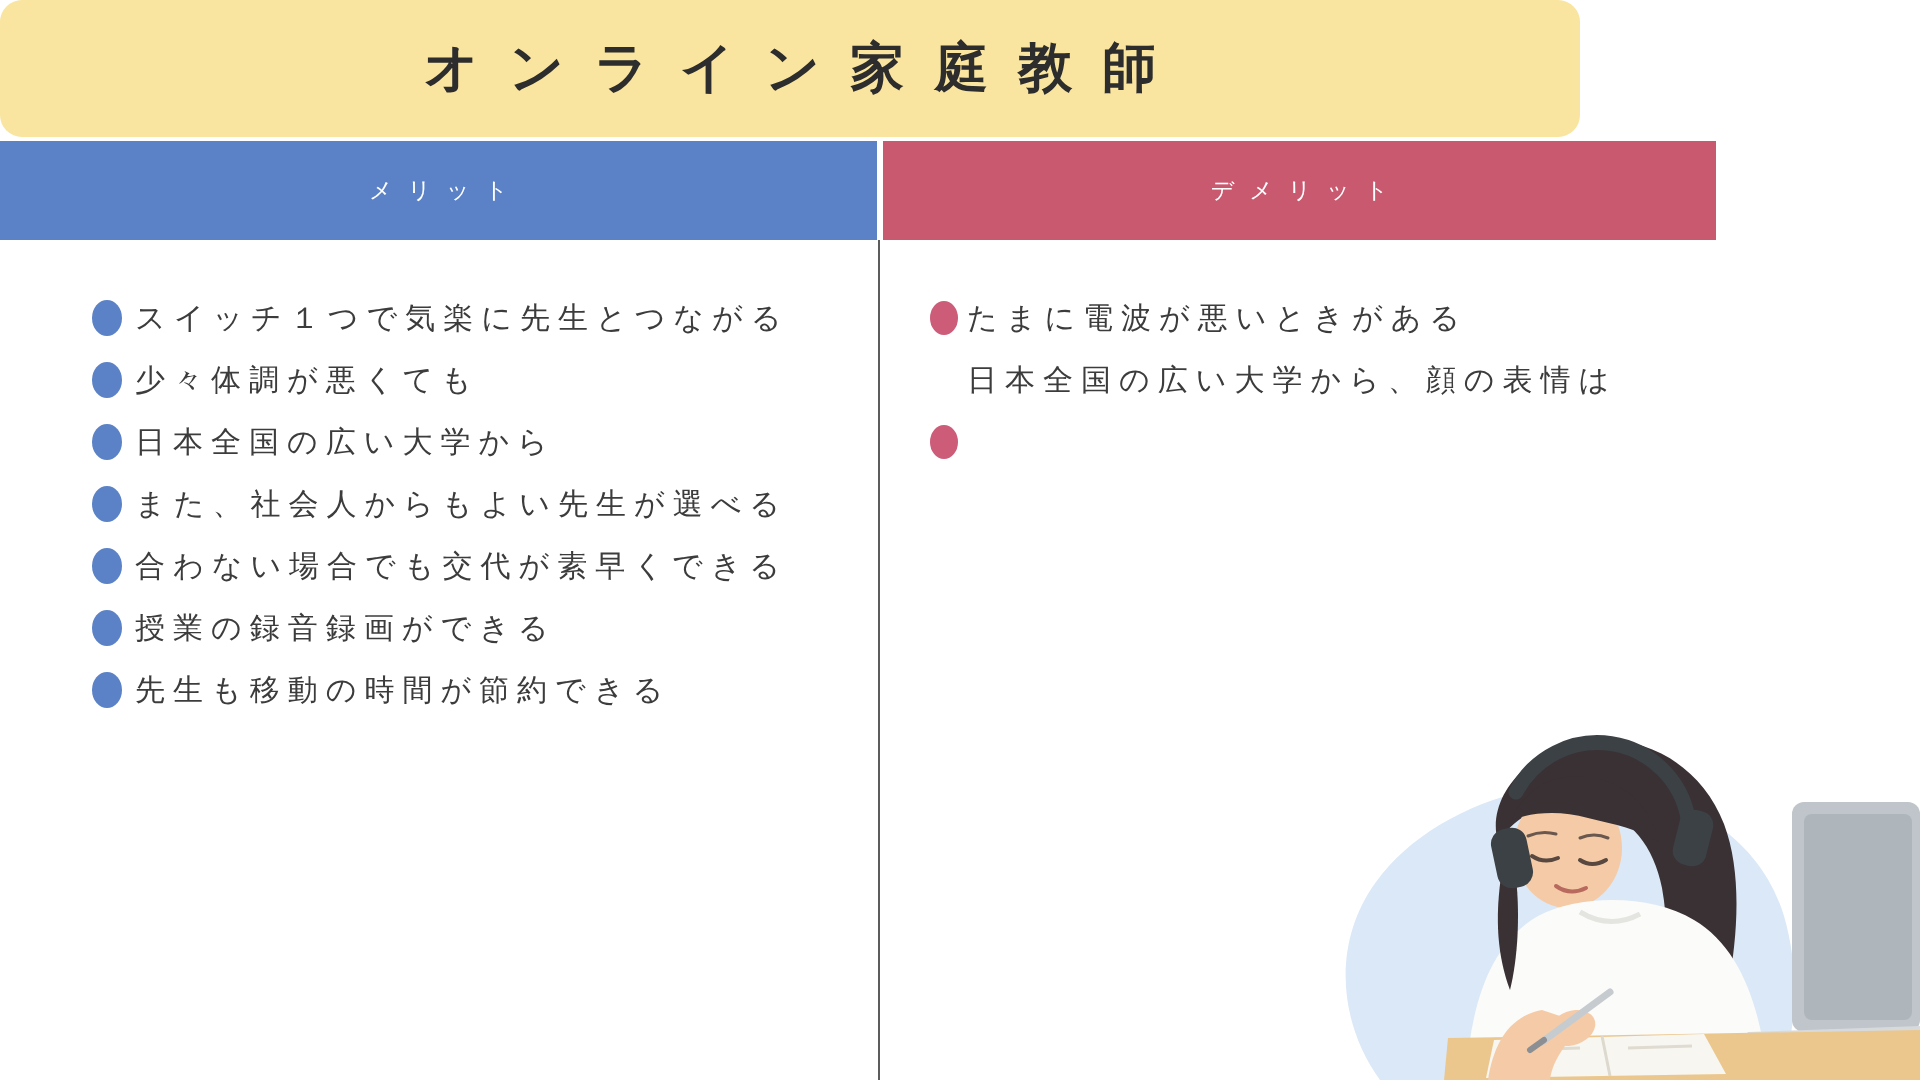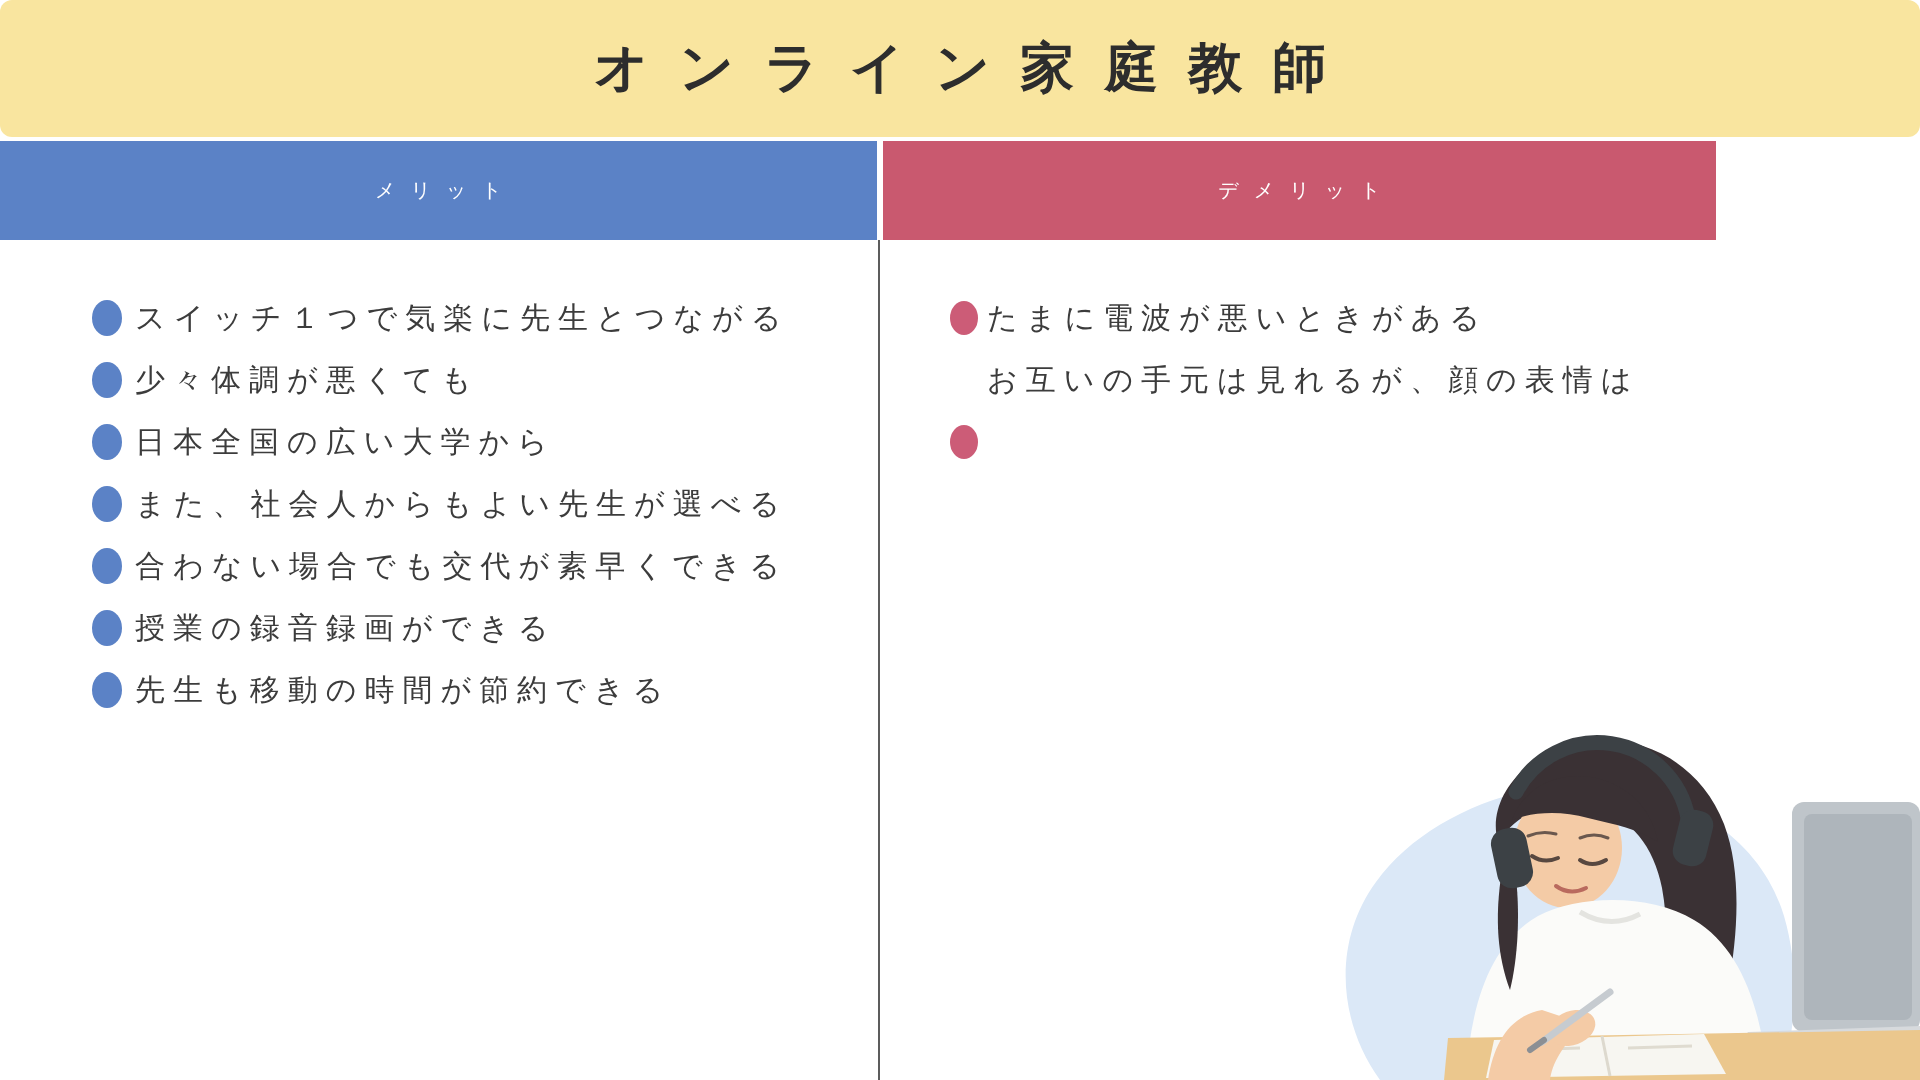--- a/index.html
+++ b/index.html
@@ -2,45 +2,45 @@
 <html><head>
 <meta charset="utf-8">
 <style>
   html,body{margin:0;padding:0;}
   body{
     width:1920px;height:1080px;position:relative;overflow:hidden;
     background:#ffffff;
     font-family:"DejaVu Sans","Liberation Sans",sans-serif;
   }
   .banner{
-    position:absolute;top:0;left:0;width:1920px;height:137px;
-    background:#F9E59F;border-radius:12px;
+    position:absolute;top:0;left:0;width:1580px;height:137px;
+    background:#F9E59F;border-radius:22px;
     display:flex;align-items:center;justify-content:center;
   }
   .page-title{
     margin:0;font-size:54px;font-weight:800;color:#2D2D2D;
     letter-spacing:30px;padding-left:30px;white-space:nowrap;
   }
   .col-header{
     position:absolute;top:141px;height:99px;
     display:flex;align-items:center;justify-content:center;
   }
   .col-header.merit{left:0;width:877px;background:#5B82C6;}
   .col-header.demerit{left:883px;width:833px;background:#C9596F;}
   .col-header span{
-    color:#ffffff;font-size:20px;font-weight:500;
+    color:#ffffff;font-size:23px;font-weight:500;
     letter-spacing:15px;padding-left:15px;white-space:nowrap;
   }
   .v-divider{
     position:absolute;left:878px;top:240px;width:2px;height:840px;
     background:#5C5C5C;
   }
   ul.item-list{list-style:none;margin:0;padding:0;position:absolute;text-align:center;}
   ul.merit-list{left:92px;top:287px;}
-  ul.demerit-list{left:950px;top:287px;}
+  ul.demerit-list{left:930px;top:287px;}
   ul.item-list li{
     height:62px;display:flex;align-items:center;
   }
   ul.merit-list li{gap:13px;}
   ul.demerit-list li{gap:9px;}
   .dot{
     flex:0 0 auto;border-radius:50%;
   }
   .merit-list .dot{width:30px;height:36px;background:#5B82C6;}
   .demerit-list .dot{width:28px;height:34px;background:#CC5C77;}
@@ -99,21 +99,21 @@
     </li>
 </ul>
 
 <ul class="item-list demerit-list">
   <li>
       <span class="dot"></span>
       <span class="item-text">たまに電波が悪いときがある</span>
     </li>
   <li>
       <span class="dot spacer"></span>
-      <span class="item-text">お互いの手元は見れるが、顔の表情は</span>
+      <span class="item-text">日本全国の広い大学から、顔の表情は</span>
     </li>
   <li>
       <span class="dot"></span>
     </li>
 </ul>
 
 <div class="photo-wrap">
   <svg width="640" height="390" viewBox="0 0 640 390">
 
     <path fill="#DBE8F7" d="M 100 390 C 58 332 52 252 96 192 C 142 128 238 88 324 96 C 412 104 482 152 504 226 C 522 288 514 348 500 390 Z"></path>

